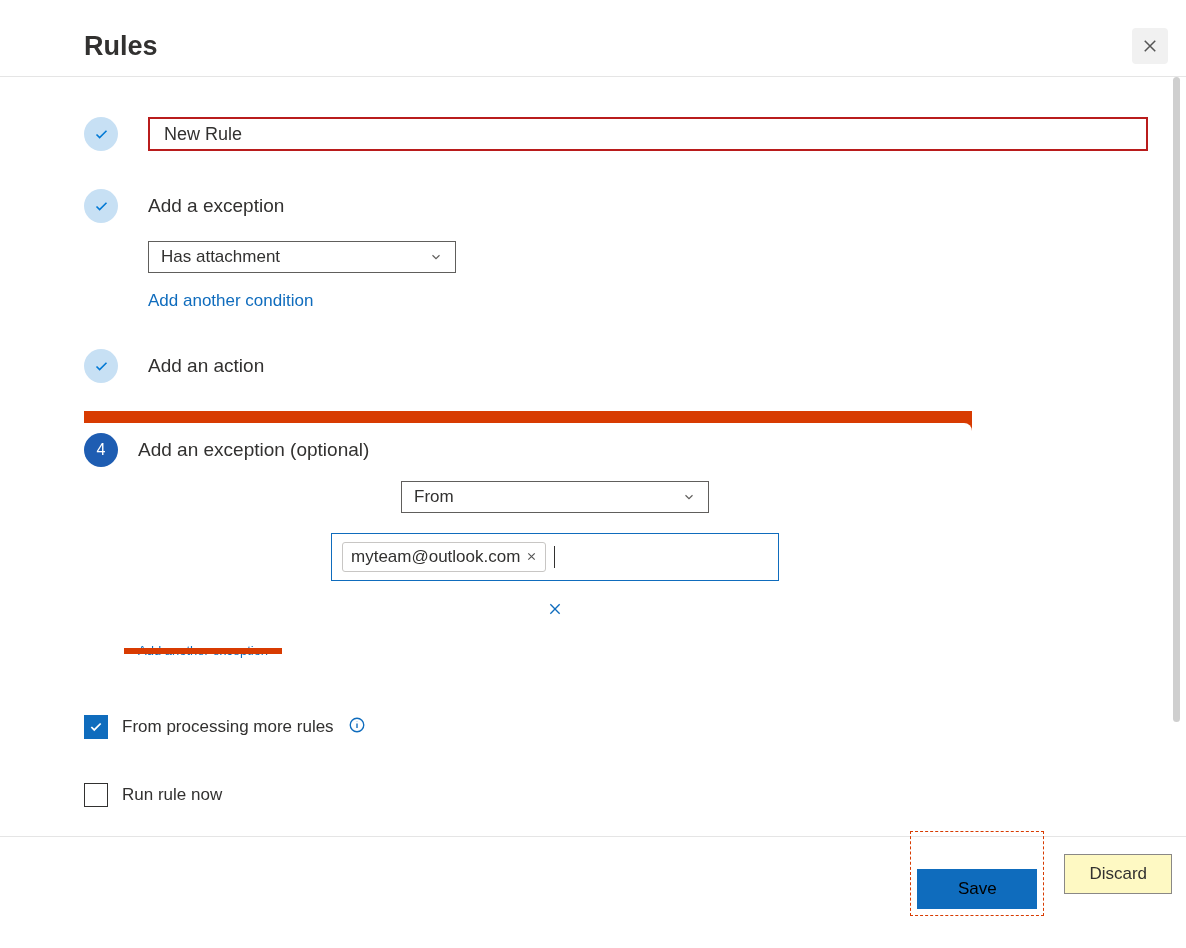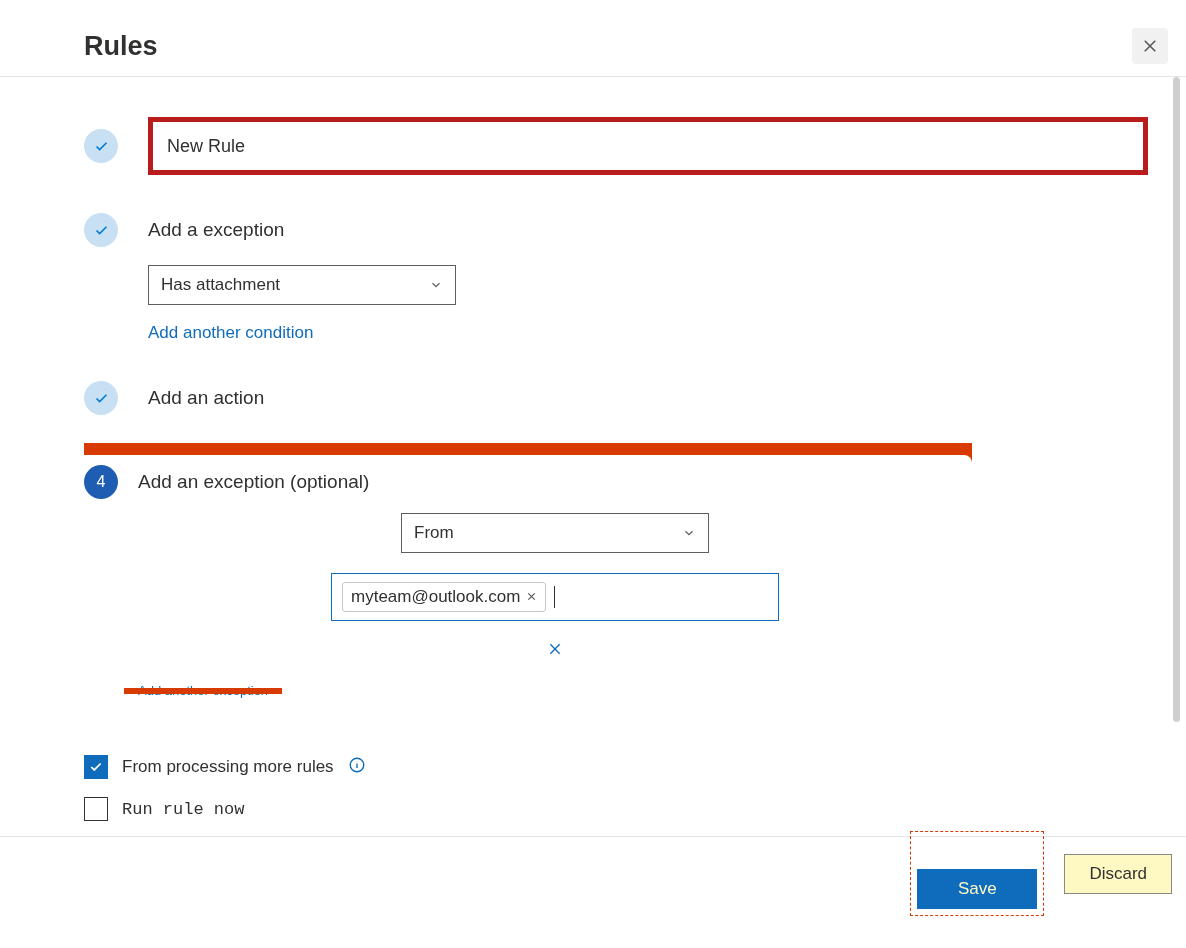--- a/index.html
+++ b/index.html
@@ -88,32 +88,32 @@
     gap: 18px;
   }
   .row {
     display: flex;
     align-items: center;
     gap: 20px;
   }
   .rule-name-input {
     font-size: 18px;
     padding: 10px 14px;
-    border: 5px solid #b91c1c;
+    border: 2px solid #b91c1c;
     width: 1000px;
-    height: 58px;
+    height: 34px;
     outline: none;
     color: #323130;
   }
   .select-like {
     display: flex;
     align-items: center;
     justify-content: space-between;
     border: 1px solid #605e5c;
-    height: 40px;
+    height: 32px;
     padding: 0 12px;
     font-size: 17px;
     width: 308px;
     cursor: pointer;
     background: #fff;
   }
   .chev { width: 14px; height: 14px; stroke: #605e5c; }
   .folder-select {
     width: 366px;
     gap: 12px;
@@ -201,21 +201,21 @@
     position:absolute;
     left:-14px; right:-14px; top:50%;
     height:6px; background:#d83b01;
     transform:translateY(-50%);
   }
   .checkbox-row {
     display:flex; align-items:center; gap:14px;
     font-size:17px; color:#323130;
     margin-top: 56px;
   }
-  .checkbox-row + .checkbox-row { margin-top: 18px; font-family: Liberation Mono, monospace; }
+  .checkbox-row + .checkbox-row { margin-top: 44px; }
   .cb {
     width:24px; height:24px; border:1px solid #323130;
     display:flex; align-items:center; justify-content:center;
     cursor:pointer;
   }
   .cb.checked { background:#0f6cbd; border-color:#0f6cbd; }
   .cb.checked svg { width:14px; height:14px; stroke:#fff; }
   .info-icon svg { width:18px; height:18px; stroke:#0f6cbd; }
   .footer {
     position:absolute;
@@ -230,21 +230,21 @@
     height: 40px;
     padding: 0 24px;
     font-size:17px;
     cursor:pointer;
     border:1px solid #8a8886;
     background:#fef9c3;
     color:#323130;
     display:flex; align-items:center; justify-content:center;
   }
   .btn.primary {
-    background:#0f6cbd; color:#fef9c3; border-color:#0f6cbd;
+    background:#0f6cbd; color:#000000; border-color:#0f6cbd;
     min-width: 120px;
     margin-top: 31px;
   }
   .name-row { display:flex; align-items:center; gap:30px; margin-top:40px; }
 </style>
 </head>
 <body>
 
 <div class="header">
   <div class="title">Rules</div>

